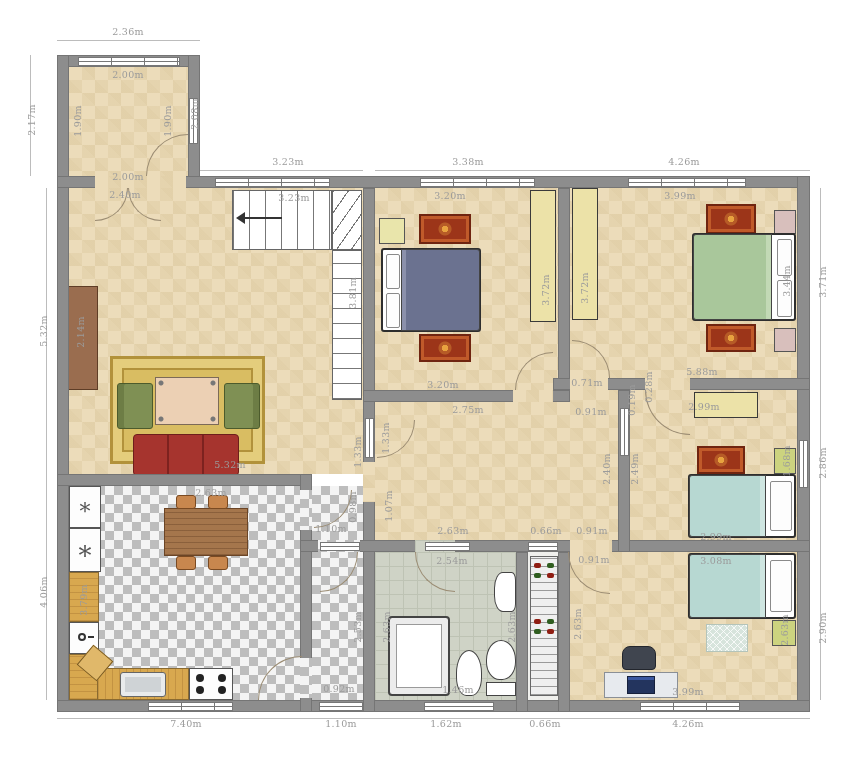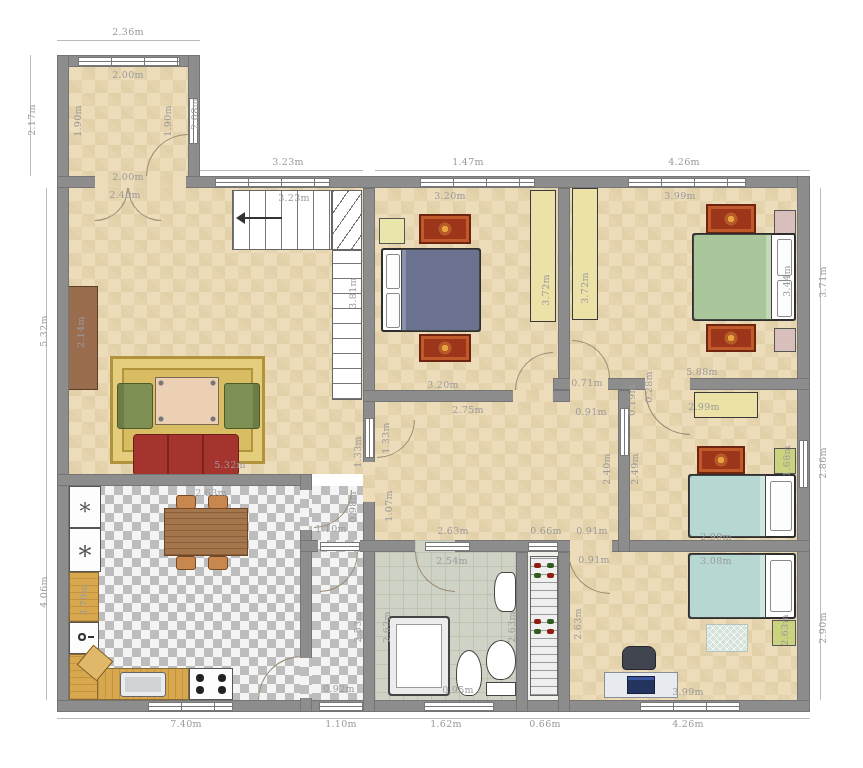--- a/index.html
+++ b/index.html
@@ -256,21 +256,21 @@
   <div class="dline" style="left:820px;top:545px;width:1px;height:155px;"></div>
   <div class="dline" style="left:57px;top:718px;width:253px;height:1px;"></div>
   <div class="dline" style="left:310px;top:718px;width:60px;height:1px;"></div>
   <div class="dline" style="left:370px;top:718px;width:150px;height:1px;"></div>
   <div class="dline" style="left:520px;top:718px;width:45px;height:1px;"></div>
   <div class="dline" style="left:565px;top:718px;width:245px;height:1px;"></div>
 
   <div id="dim-layer">
       <span class="dim" style="left: 128px; top: 31px;">2.36m</span>
       <span class="dim" style="left: 288px; top: 161px;">3.23m</span>
-      <span class="dim" style="left: 468px; top: 161px;">1.47m</span>
+      <span class="dim" style="left: 468px; top: 161px;">3.38m</span>
       <span class="dim" style="left: 684px; top: 161px;">4.26m</span>
       <span class="dim" style="left: 186px; top: 723px;">7.40m</span>
       <span class="dim" style="left: 341px; top: 723px;">1.10m</span>
       <span class="dim" style="left: 446px; top: 723px;">1.62m</span>
       <span class="dim" style="left: 545px; top: 723px;">0.66m</span>
       <span class="dim" style="left: 688px; top: 723px;">4.26m</span>
       <span class="dim v" style="left: 31px; top: 120px;">2.17m</span>
       <span class="dim v" style="left: 43px; top: 331px;">5.32m</span>
       <span class="dim v" style="left: 43px; top: 592px;">4.06m</span>
       <span class="dim v" style="left: 822px; top: 282px;">3.71m</span>
@@ -316,16 +316,16 @@
       <span class="dim" style="left: 688px; top: 691px;">3.99m</span>
       <span class="dim" style="left: 211px; top: 492px;">2.63m</span>
       <span class="dim v" style="left: 83px; top: 600px;">3.79m</span>
       <span class="dim" style="left: 331px; top: 528px;">1.10m</span>
       <span class="dim v" style="left: 352px; top: 507px;">0.98m</span>
       <span class="dim" style="left: 339px; top: 688px;">0.92m</span>
       <span class="dim v" style="left: 357px; top: 627px;">2.53m</span>
       <span class="dim" style="left: 452px; top: 560px;">2.54m</span>
       <span class="dim v" style="left: 386px; top: 627px;">2.63m</span>
       <span class="dim v" style="left: 511px; top: 627px;">2.63m</span>
-      <span class="dim" style="left: 458px; top: 689px;">0.95m</span>
+      <span class="dim" style="left: 458px; top: 689px;">1.46m</span>
     </div>
 
 </div>
 
 </body></html>

